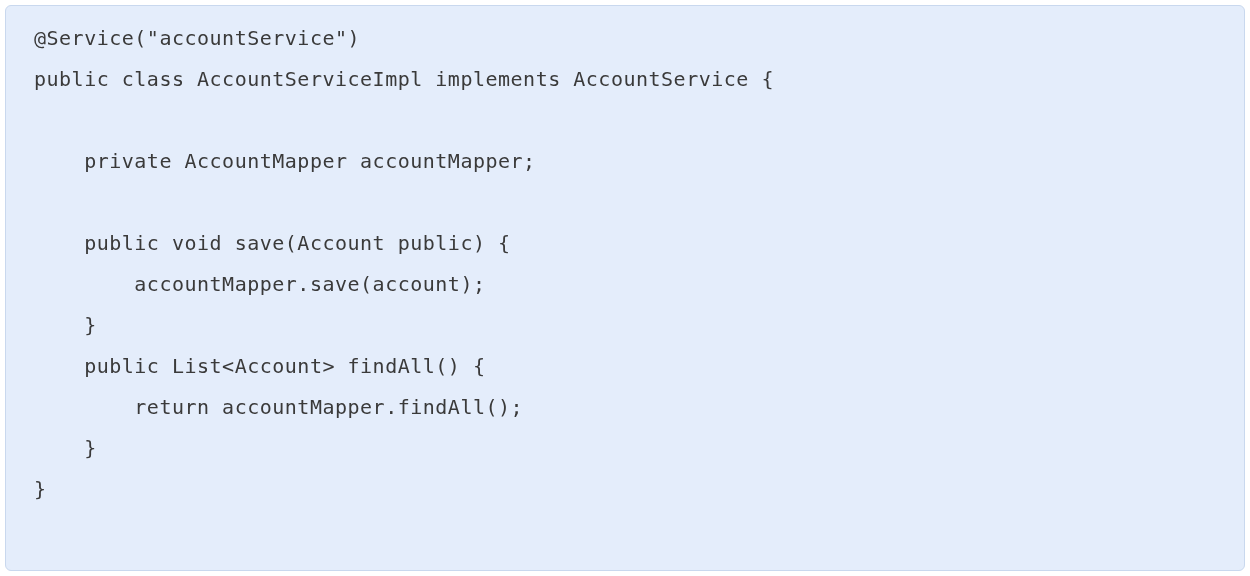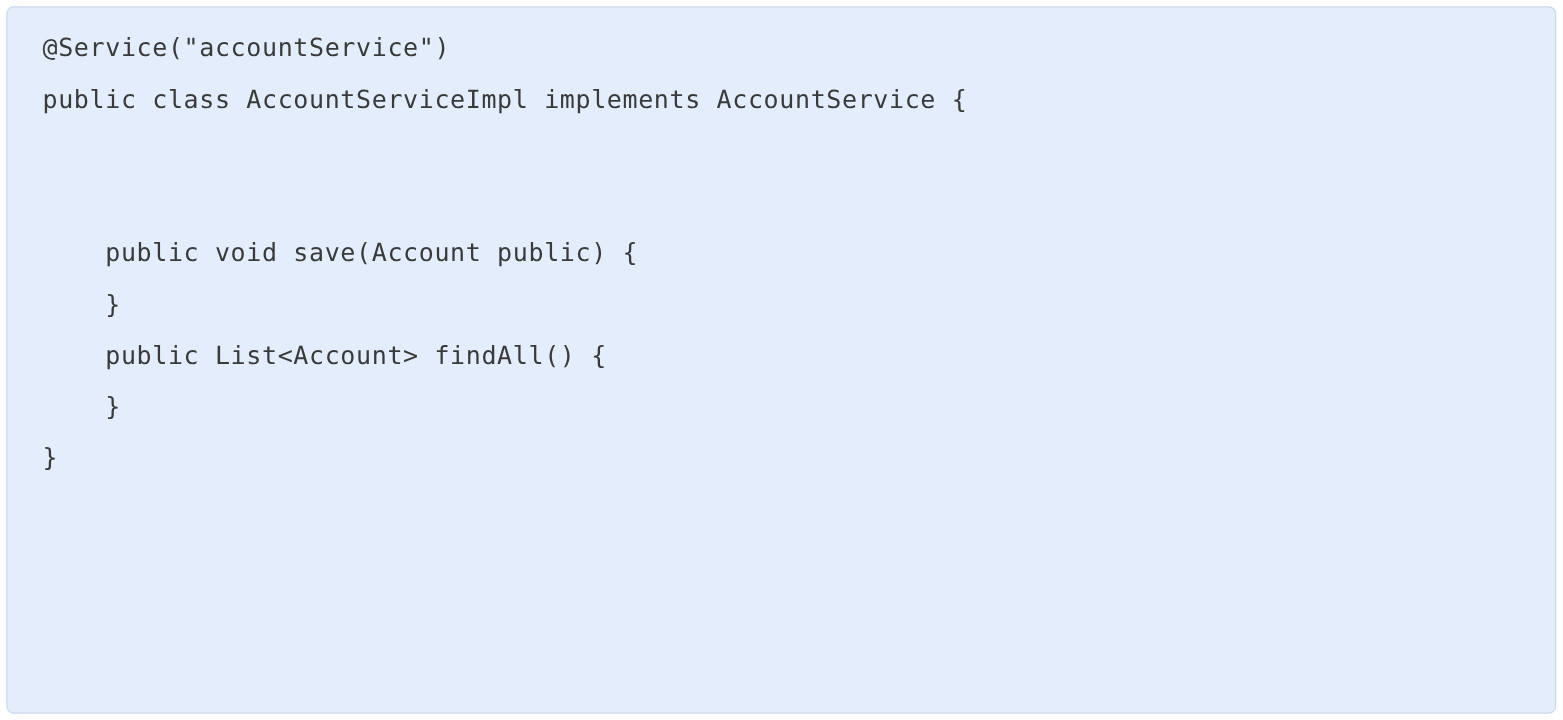--- a/index.html
+++ b/index.html
@@ -33,19 +33,22 @@
     letter-spacing: 0.5px;
   }
 </style>
 </head>
 <body>
 
 <div class="code-block">
   <div class="code-line">@Service("accountService")</div>
   <div class="code-line">public class AccountServiceImpl implements AccountService {</div>
   <div class="code-line"></div>
+  <div class="code-line">    private AccountMapper accountMapper;</div>
   <div class="code-line"></div>
   <div class="code-line">    public void save(Account public) {</div>
+  <div class="code-line">        accountMapper.save(account);</div>
   <div class="code-line">    }</div>
   <div class="code-line">    public List&lt;Account&gt; findAll() {</div>
+  <div class="code-line">        return accountMapper.findAll();</div>
   <div class="code-line">    }</div>
   <div class="code-line">}</div>
 </div>
 
 </body></html>

